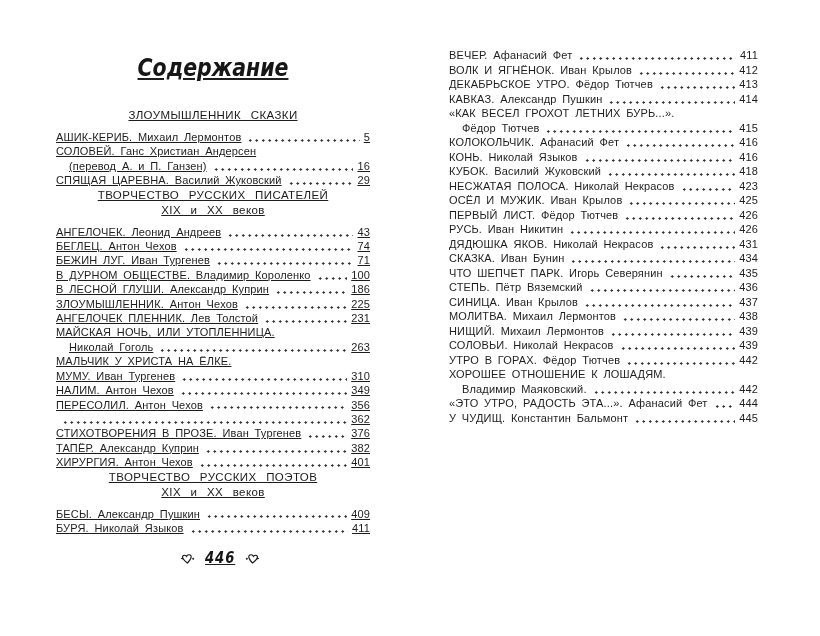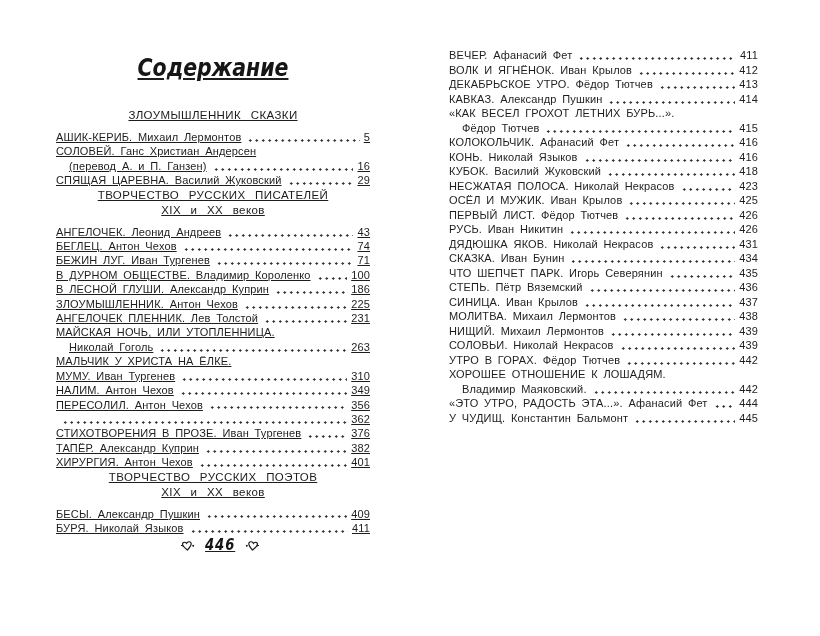--- a/index.html
+++ b/index.html
@@ -74,21 +74,21 @@
     height: 3px;
     align-self: flex-end;
     margin: 0 4px 2.5px 6px;
     background-image: radial-gradient(circle, #343434 1.05px, rgba(0,0,0,0) 1.35px);
     background-size: 6.5px 3px;
     background-repeat: repeat-x;
     background-position: left center;
   }
   .line .pg { white-space: nowrap; }
   .footer {
-    margin-top: 1px;
+    margin-top: 14px;
     text-align: center;
     padding-left: 14px;
     display: flex;
     align-items: center;
     justify-content: center;
     gap: 8px;
   }
   .footer .pagenum {
     font-family: "DejaVu Sans", sans-serif;
     font-style: italic;

